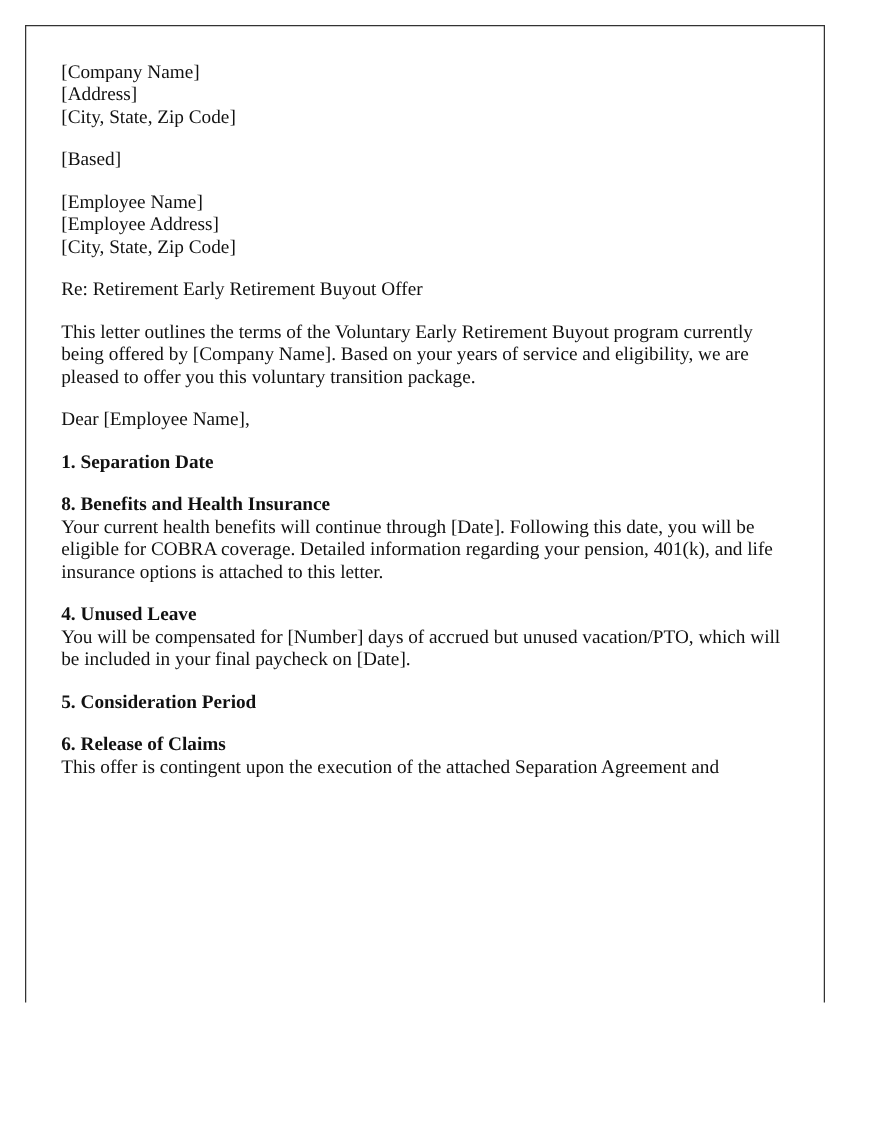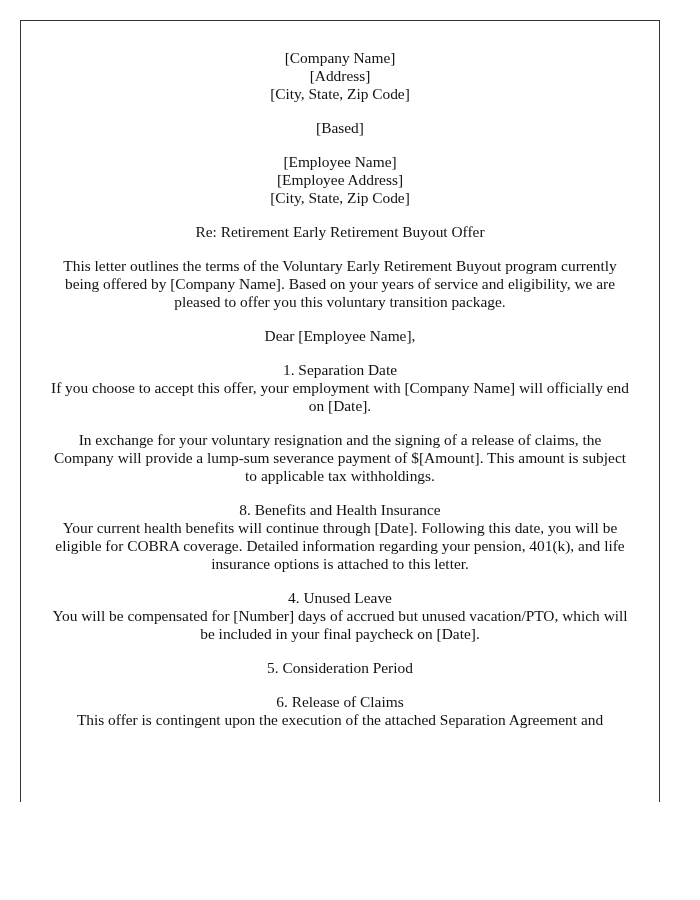--- a/index.html
+++ b/index.html
@@ -27,31 +27,30 @@
       border: 1px solid #333333;
       box-sizing: border-box;
       padding: 28px 28px 28px 28px;
       font-family: "Liberation Serif", "DejaVu Serif", serif;
       font-size: 15.4px;
       line-height: 18px;
       color: #111111;
     }
     .block {
       margin: 0 0 16px 0;
-      text-align: center;
     }
     .block p {
       margin: 0;
     }
     .line {
       display: block;
     }
     .section-title {
       display: block;
-      font-weight: normal;
+      font-weight: bold;
     }
     .section-body {
       display: block;
     }
   </style>
 </head>
 <body>
 
 <div class="page-clip">
   <div class="letter">
@@ -79,25 +78,23 @@
     <div class="block">
       <p>This letter outlines the terms of the Voluntary Early Retirement Buyout program currently being offered by [Company Name]. Based on your years of service and eligibility, we are pleased to offer you this voluntary transition package.</p>
     </div>
 
     <div class="block">
       <span class="line">Dear [Employee Name],</span>
     </div>
 
     <div class="block">
       <span class="section-title">1. Separation Date</span>
-      <span class="section-body">If you choose to accept this offer, your employment with [Company Name] will officially end on [Date].</span>
     </div>
 
     <div class="block">
-      <span class="section-body">In exchange for your voluntary resignation and the signing of a release of claims, the Company will provide a lump-sum severance payment of $[Amount]. This amount is subject to applicable tax withholdings.</span>
     </div>
 
     <div class="block">
       <span class="section-title">8. Benefits and Health Insurance</span>
       <span class="section-body">Your current health benefits will continue through [Date]. Following this date, you will be eligible for COBRA coverage. Detailed information regarding your pension, 401(k), and life insurance options is attached to this letter.</span>
     </div>
 
     <div class="block">
       <span class="section-title">4. Unused Leave</span>
       <span class="section-body">You will be compensated for [Number] days of accrued but unused vacation/PTO, which will be included in your final paycheck on [Date].</span>

